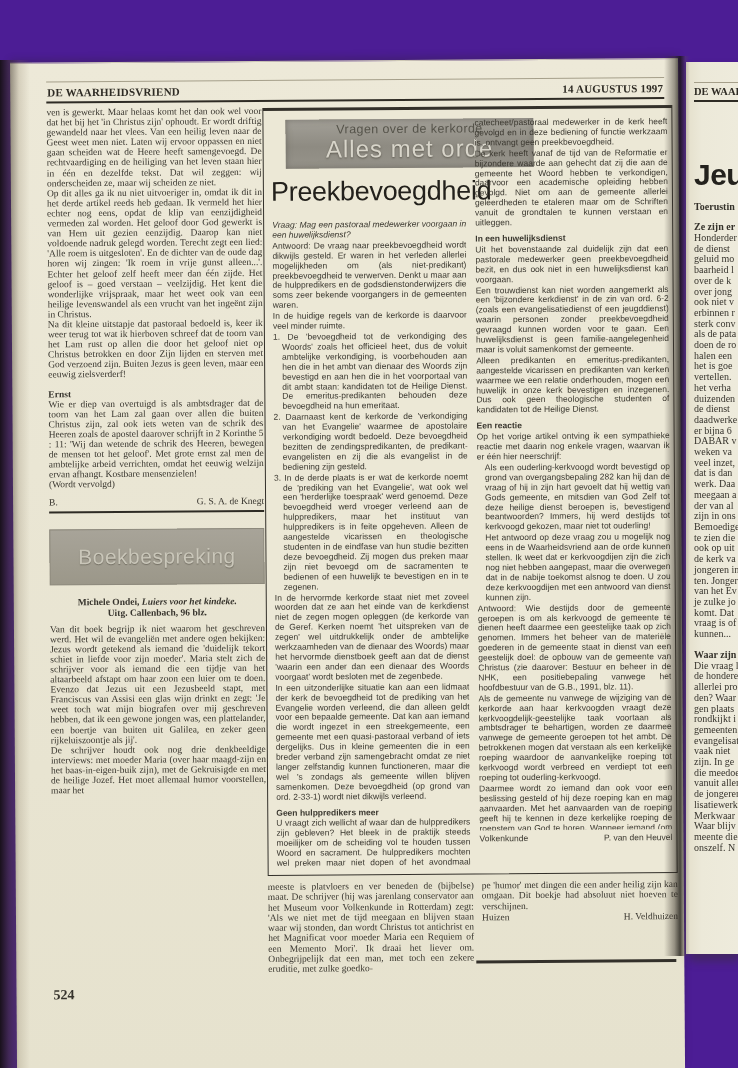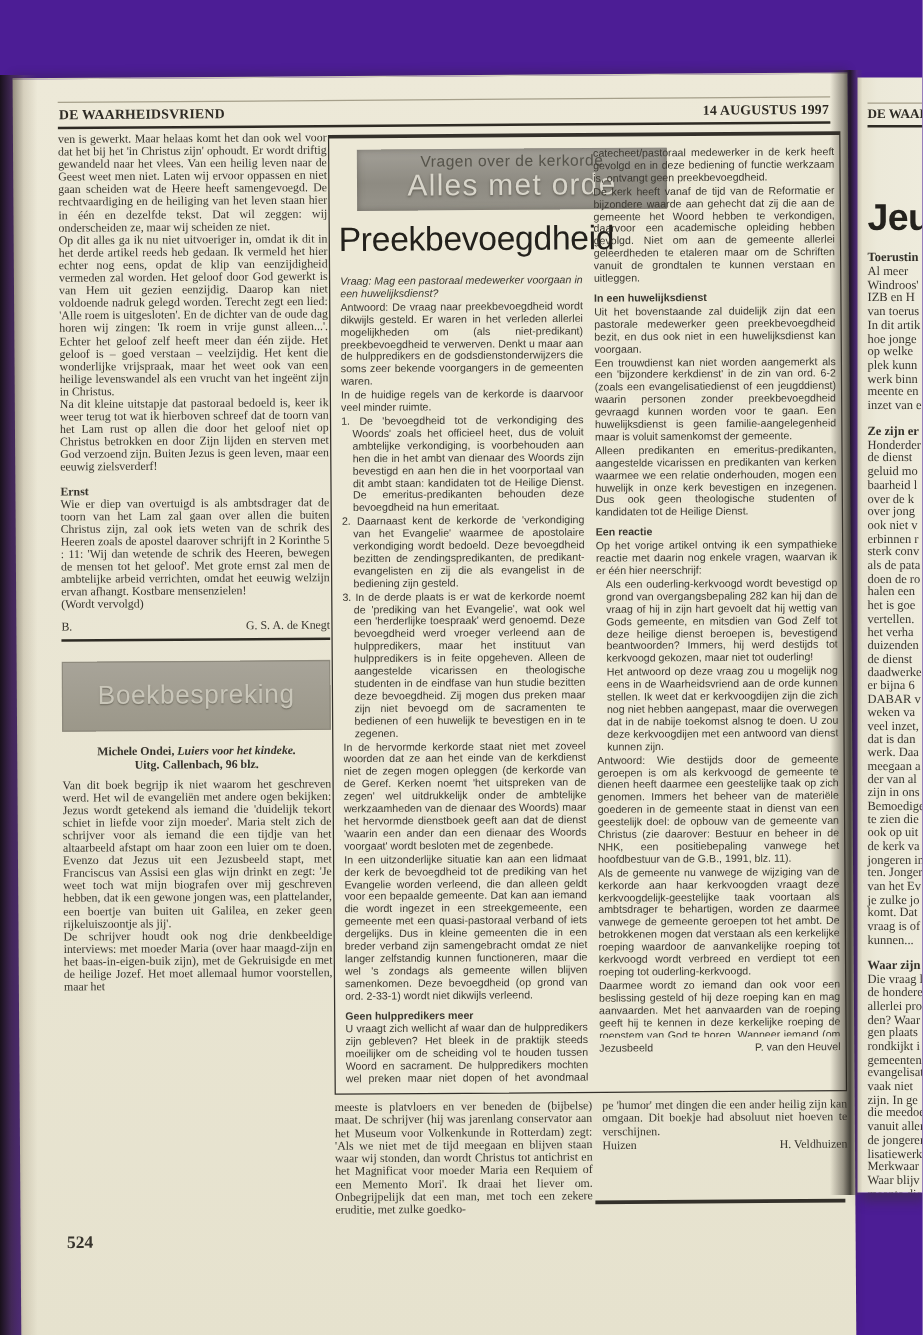--- a/index.html
+++ b/index.html
@@ -193,21 +193,21 @@
         <p class="subhead">Een reactie</p>
         <p>Op het vorige artikel ontving ik een sympathieke reactie met daarin nog enkele vragen, waarvan ik er één hier neerschrijf:</p>
         <p class="quote">Als een ouderling-kerkvoogd wordt bevestigd op grond van overgangsbepaling 282 kan hij dan de vraag of hij in zijn hart gevoelt dat hij wettig van Gods gemeente, en mitsdien van God Zelf tot deze heilige dienst beroepen is, bevestigend beantwoorden? Immers, hij werd destijds tot kerkvoogd gekozen, maar niet tot ouderling!</p>
         <p class="quote">Het antwoord op deze vraag zou u mogelijk nog eens in de Waarheidsvriend aan de orde kunnen stellen. Ik weet dat er kerkvoogdijen zijn die zich nog niet hebben aangepast, maar die overwegen dat in de nabije toekomst alsnog te doen. U zou deze kerkvoogdijen met een antwoord van dienst kunnen zijn.</p>
         <p>Antwoord: Wie destijds door de gemeente geroepen is om als kerkvoogd de gemeente te dienen heeft daarmee een geestelijke taak op zich genomen. Immers het beheer van de materiële goederen in de gemeente staat in dienst van een geestelijk doel: de opbouw van de gemeente van Christus (zie daarover: Bestuur en beheer in de NHK, een positiebepaling vanwege het hoofdbestuur van de G.B., 1991, blz. 11).</p>
         <p>Als de gemeente nu vanwege de wijziging van de kerkorde aan haar kerkvoogden vraagt deze kerkvoogdelijk-geestelijke taak voortaan als ambtsdrager te behartigen, worden ze daarmee vanwege de gemeente geroepen tot het ambt. De betrokkenen mogen dat verstaan als een kerkelijke roeping waardoor de aanvankelijke roeping tot kerkvoogd wordt verbreed en verdiept tot een roeping tot ouderling-kerkvoogd.</p>
         <p>Daarmee wordt zo iemand dan ook voor een beslissing gesteld of hij deze roeping kan en mag aanvaarden. Met het aanvaarden van de roeping geeft hij te kennen in deze kerkelijke roeping de roepstem van God te horen. Wanneer iemand (om welke reden dan ook) meent het ambt niet te kunnen aanvaarden of wanneer hij in deze voor zich persoonlijk niet de roepstem van God kan horen, kan hij slechts bedanken voor het ambt van ouderling-kerkvoogd. Dan wordt hij geen ambtsdrager maar bestaat voor hem wel de mogelijkheid om zijn zittingsperiode als kerkvoogd/niet-ambtsdrager vol te maken. Dan treedt hij (zo zegt overgangsbepaling 286) als boventallig lid van het college op met concluderende stem (hij behoudt dus zijn volledig stemrecht in het college).</p>
       </div>
 
       <div class="box-sig">
-        <span>Jezusbeeld</span>
+        <span>Volkenkunde</span>
         <span>P. van den Heuvel</span>
       </div>
     </div>
 
     <div class="bottom-left">
       <p>meeste is platvloers en ver beneden de (bijbelse) maat. De schrijver (hij was jarenlang conservator aan het Museum voor Volkenkunde in Rotterdam) zegt: 'Als we niet met de tijd meegaan en blijven staan waar wij stonden, dan wordt Christus tot antichrist en het Magnificat voor moeder Maria een Requiem of een Memento Mori'. Ik draai het liever om. Onbegrijpelijk dat een man, met toch een zekere eruditie, met zulke goedko-</p>
     </div>
     <div class="bottom-right">
       <p>pe 'humor' met dingen die een ander heilig zijn kan omgaan. Dit boekje had absoluut niet hoeven te verschijnen.</p>
       <div class="sig-row">
@@ -220,31 +220,20 @@
     <div class="page-num">524</div>
   </div>
 
   <div class="spine-shadow"></div>
   <div class="page-gap"></div>
 
   <div class="next-page">
     <div class="np-header">DE WAAR</div>
     <div class="np-headline">Jeug</div>
     <div class="np-sub">Toerustin</div>
-    <div class="np-text">Al meer
-Windroos'
-IZB en H
-van toerus
-In dit artik
-hoe jonge
-op welke
-plek kunn
-werk binn
-meente en
-inzet van e</div>
     <div class="np-sub">Ze zijn er</div>
     <div class="np-text">Honderder
 de dienst
 geluid mo
 baarheid l
 over de k
 over jong
 ook niet v
 erbinnen r
 sterk conv

